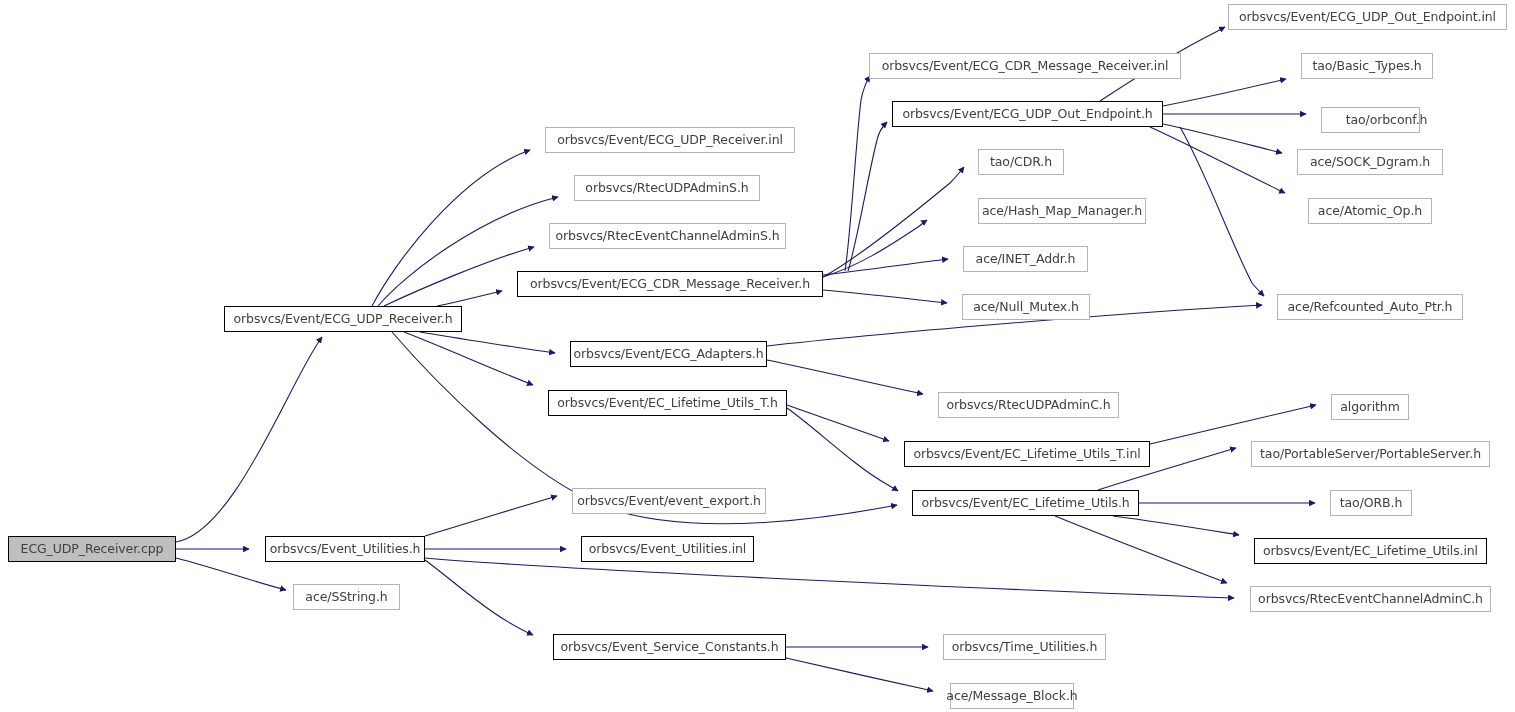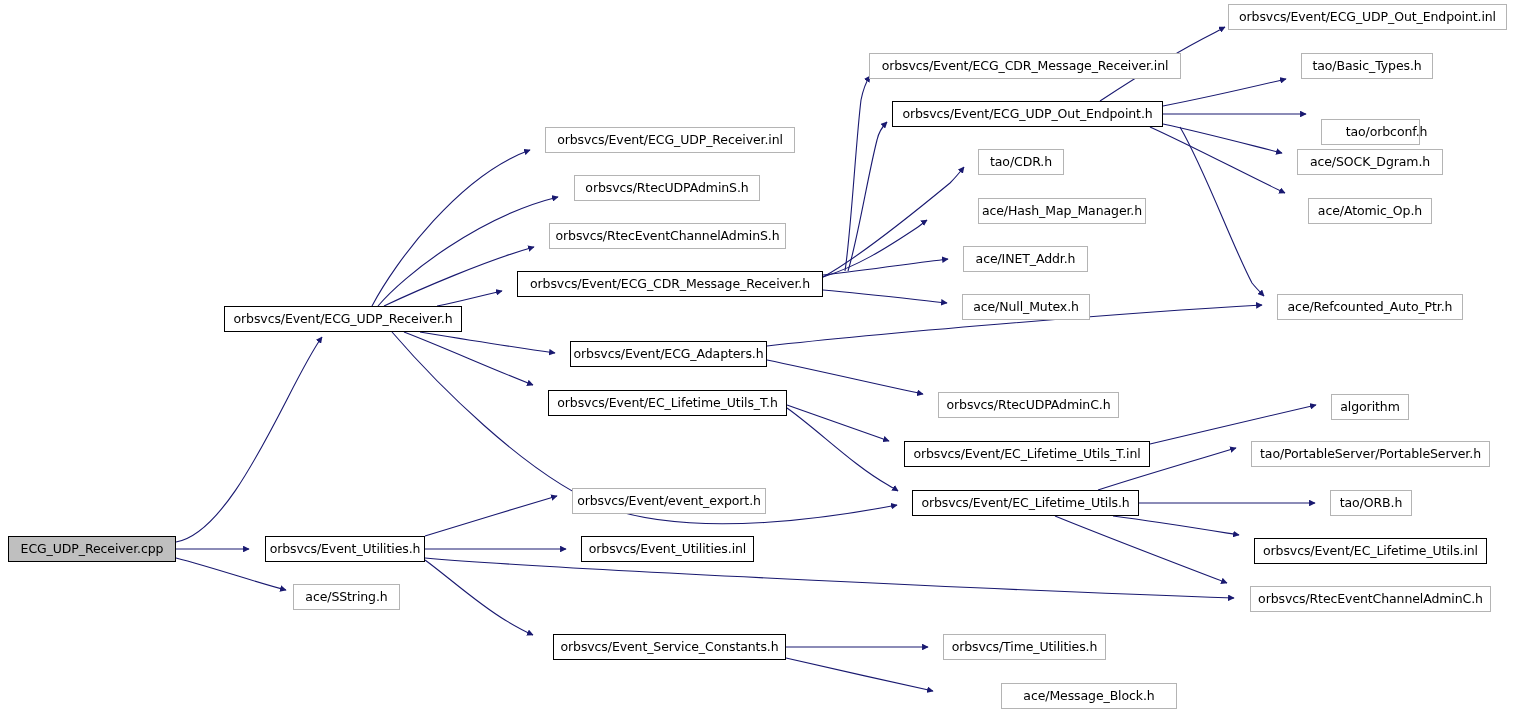--- a/index.html
+++ b/index.html
@@ -14,21 +14,21 @@
   #edges{position:absolute;left:0;top:0;width:1515px;height:712px;}
   .node{
     position:absolute;
     box-sizing:border-box;
     display:flex;
     align-items:center;
     justify-content:center;
     background:#ffffff;
     font-size:12.5px;
     line-height:1;
-    color:#000000;
+    color:#404040;
     white-space:nowrap;
     letter-spacing:-0.1px;
     border:1px solid #b4b4b4;
     z-index:2;
   }
   .node.bold{border:1px solid #000000;}
   .node.current{background:#bfbfbf;border:1px solid #000000;}
   .node span{display:block;padding:0 6px;}
 </style>
 </head>
@@ -144,30 +144,30 @@
       </div>
       <div class="node bold" style="left: 904px; top: 441px; width: 246px; height: 26px;">
         <span>orbsvcs/Event/EC_Lifetime_Utils_T.inl</span>
       </div>
       <div class="node bold" style="left: 912px; top: 490px; width: 227px; height: 26px;">
         <span>orbsvcs/Event/EC_Lifetime_Utils.h</span>
       </div>
       <div class="node" style="left: 943px; top: 634px; width: 163px; height: 26px;">
         <span>orbsvcs/Time_Utilities.h</span>
       </div>
-      <div class="node" style="left: 1001px; top: 683px; width: 176px; height: 26px;">
+      <div class="node" style="left: 950px; top: 683px; width: 124px; height: 26px;">
         <span>ace/Message_Block.h</span>
       </div>
       <div class="node" style="left: 1228px; top: 4px; width: 279px; height: 26px;">
         <span>orbsvcs/Event/ECG_UDP_Out_Endpoint.inl</span>
       </div>
       <div class="node" style="left: 1301px; top: 53px; width: 132px; height: 26px;">
         <span>tao/Basic_Types.h</span>
       </div>
-      <div class="node" style="left: 1321px; top: 119px; width: 99px; height: 26px; padding-left: 32px;">
+      <div class="node" style="left: 1321px; top: 107px; width: 99px; height: 26px; padding-left: 32px;">
         <span>tao/orbconf.h</span>
       </div>
       <div class="node" style="left: 1297px; top: 149px; width: 146px; height: 26px; justify-content: center;">
         <span>ace/SOCK_Dgram.h</span>
       </div>
       <div class="node" style="left: 1308px; top: 198px; width: 124px; height: 26px;">
         <span>ace/Atomic_Op.h</span>
       </div>
       <div class="node" style="left: 1277px; top: 294px; width: 186px; height: 26px;">
         <span>ace/Refcounted_Auto_Ptr.h</span>

